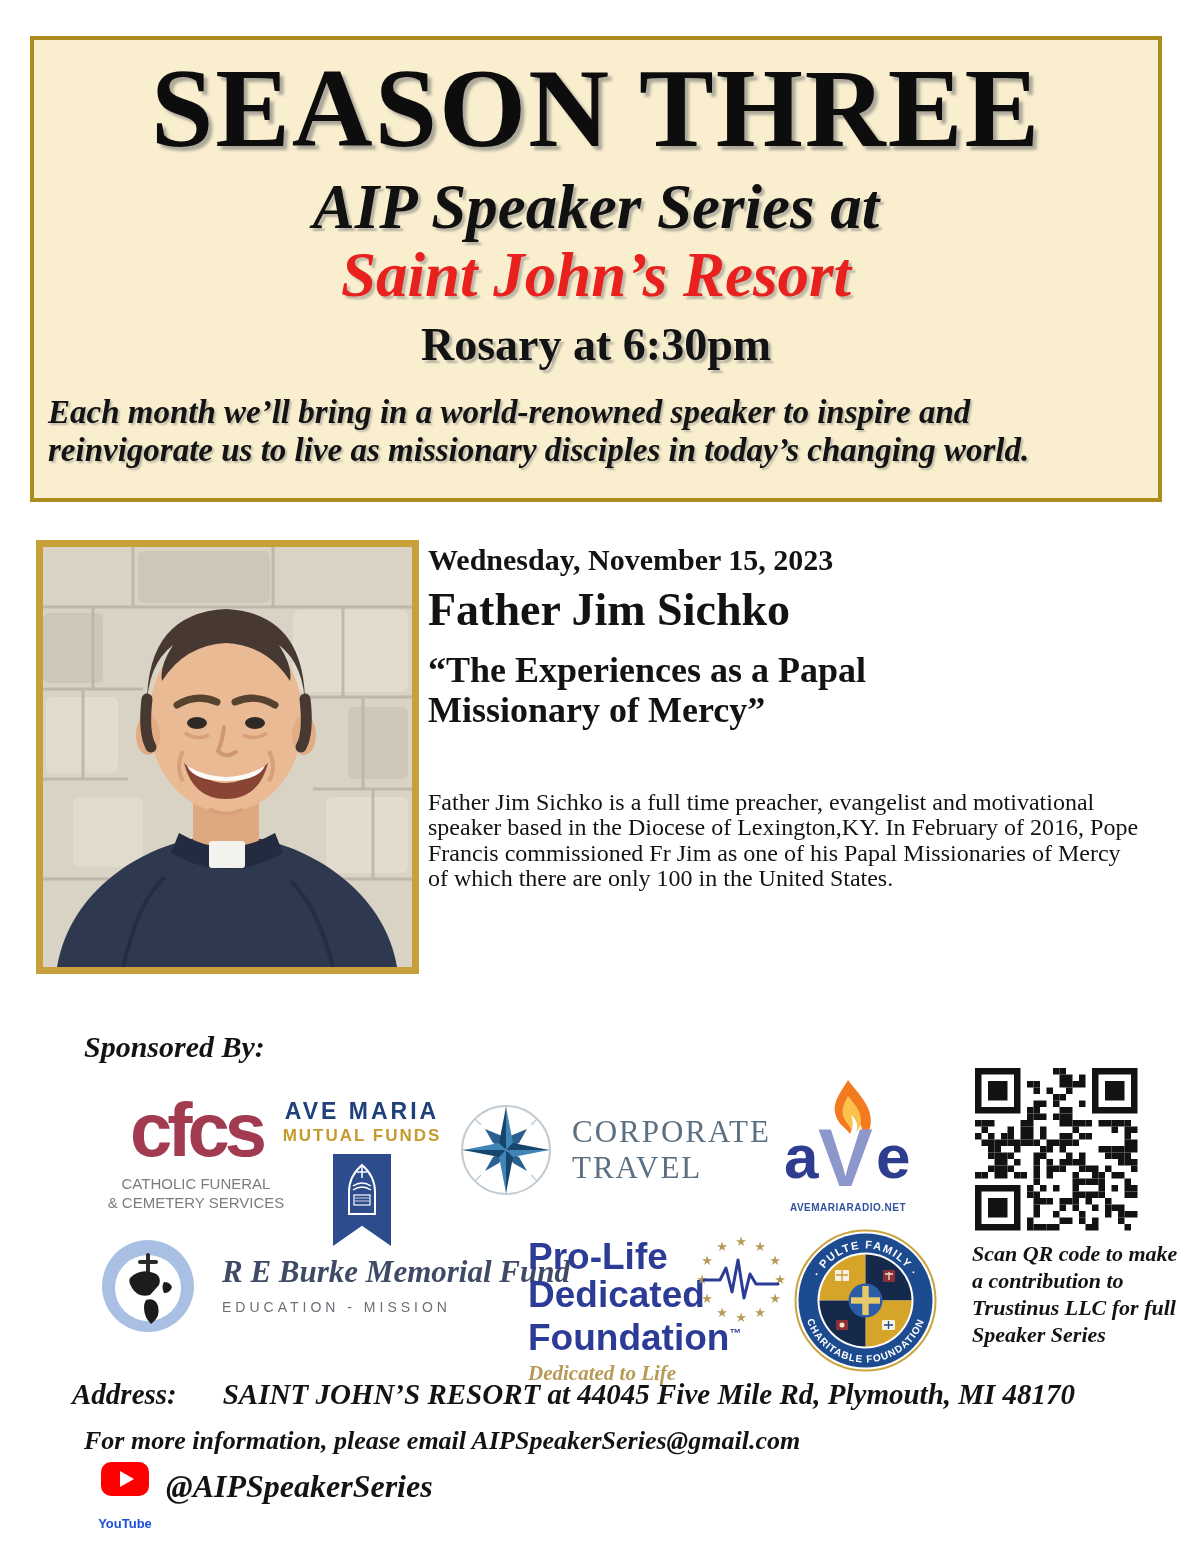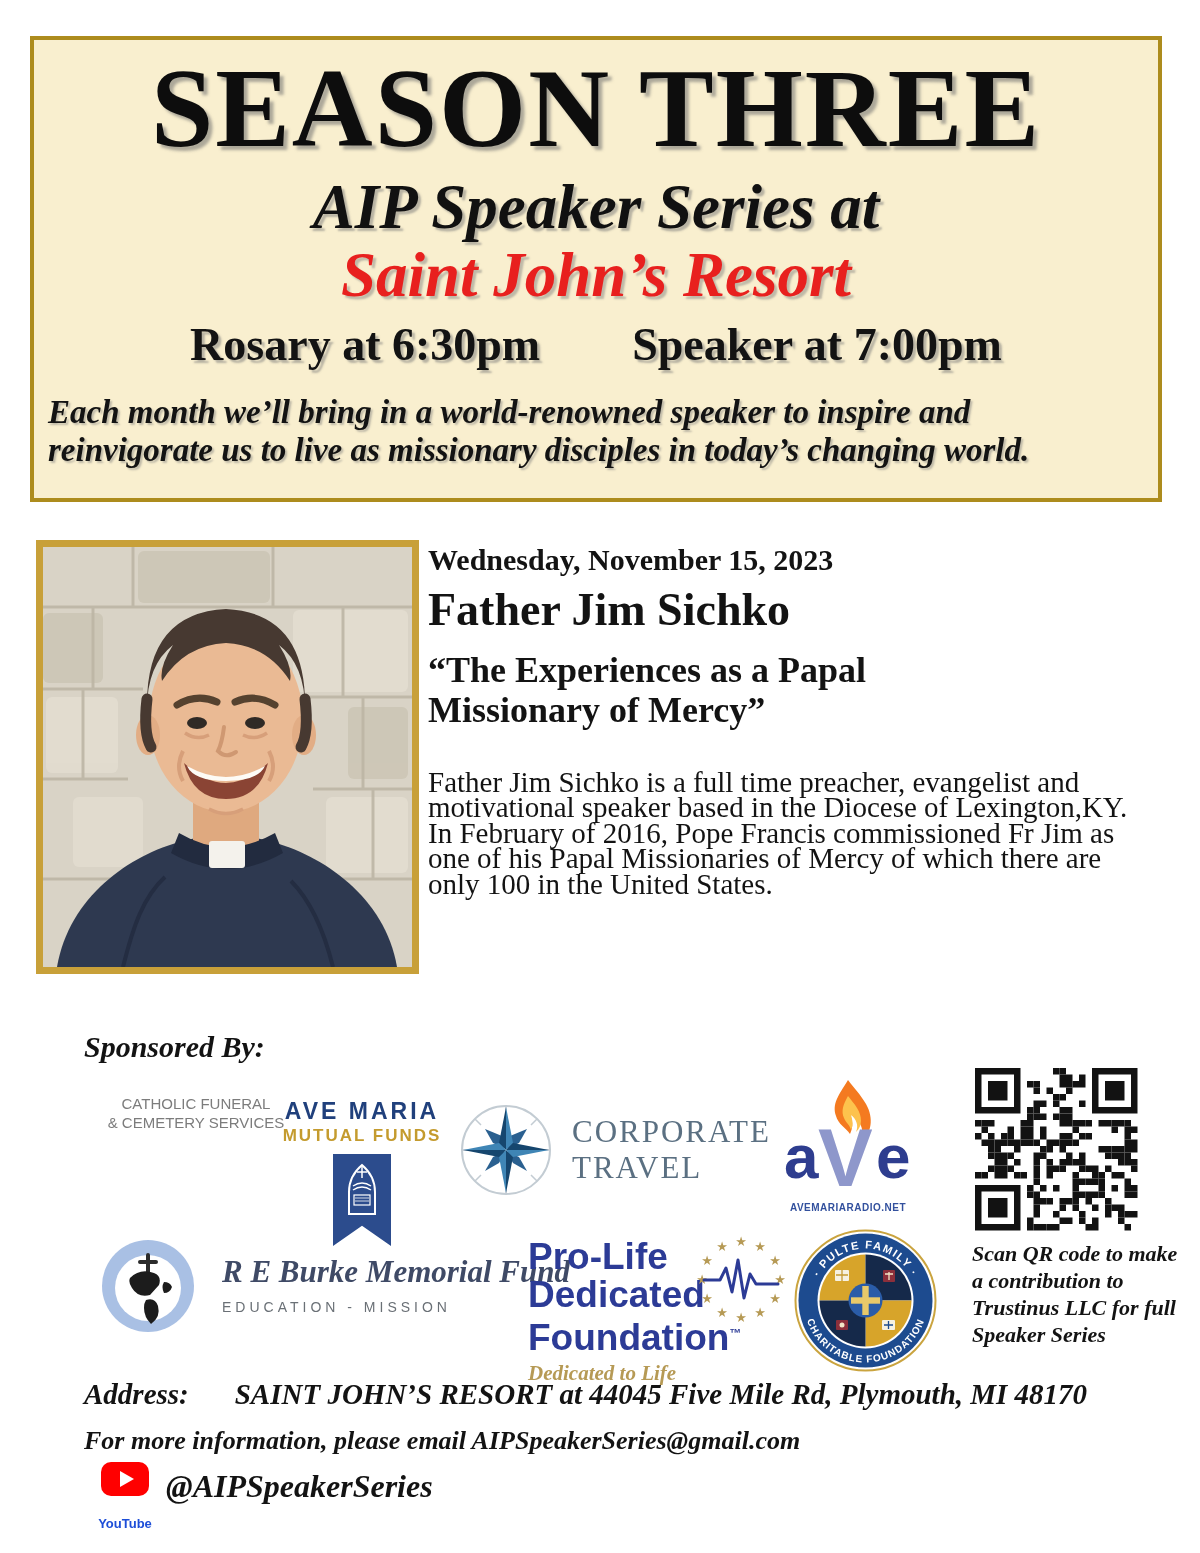--- a/index.html
+++ b/index.html
@@ -22,21 +22,21 @@
 
   
   .photo-frame{position:absolute;left:36px;top:540px;width:383px;height:434px;box-sizing:border-box;
                border:7px solid #c8a039;background:#d9d3c6;overflow:hidden;}
 
   
   .event-col{position:absolute;left:428px;top:544px;width:718px;}
   .event-date{font-size:30px;font-weight:bold;line-height:1.05;}
   .event-name{font-size:46px;font-weight:bold;margin-top:10px;line-height:1.05;}
   .event-talk{font-size:36px;font-weight:bold;margin-top:16px;width:600px;line-height:40px;}
-  .event-bio{font-size:29px;margin-top:40px;line-height:25.5px;width:718px;}
+  .event-bio{font-size:24px;margin-top:60px;line-height:25.5px;width:718px;}
 
   
   .sponsored-by{position:absolute;left:84px;top:1030px;font-size:30px;font-weight:bold;font-style:italic;}
 
   .cfcs{position:absolute;left:104px;top:1090px;width:184px;text-align:center;}
   .cfcs-word{font-family:"Liberation Sans",sans-serif;font-size:76px;line-height:80px;font-weight:bold;
              color:#a23a50;letter-spacing:-5px;}
   .cfcs-cap{font-family:"Liberation Sans",sans-serif;font-size:15px;line-height:19px;color:#7c7c7c;margin-top:4px;}
 
   .amf{position:absolute;left:268px;top:1098px;width:188px;text-align:center;font-family:"Liberation Sans",sans-serif;}
@@ -67,42 +67,41 @@
   .pl-stars{position:absolute;left:158px;top:-4px;}
   .pl-tag{font-family:"Liberation Serif",serif;font-size:21px;font-style:italic;font-weight:bold;
           color:#b69a55;margin-top:4px;}
 
   .pulte{position:absolute;left:793px;top:1228px;}
 
   .qr-caption{position:absolute;left:972px;top:1240px;width:206px;font-size:22px;font-weight:bold;
               font-style:italic;line-height:27px;}
 
   
-  .addr-row{position:absolute;left:84px;top:1378px;display:flex;gap:46px;font-size:29px;
+  .addr-row{position:absolute;left:72px;top:1378px;display:flex;gap:46px;font-size:29px;
             font-weight:bold;font-style:italic;}
   .contact-row{position:absolute;left:84px;top:1426px;font-size:26px;font-weight:bold;font-style:italic;}
   .yt{position:absolute;left:90px;top:1462px;width:70px;text-align:center;}
   .yt-icon{position:relative;width:48px;height:34px;background:#ff0000;border-radius:10px;margin:0 auto;}
   .yt-tri{position:absolute;left:19px;top:9px;width:0;height:0;border-left:14px solid #ffffff;
           border-top:8px solid transparent;border-bottom:8px solid transparent;}
   .yt-label{font-family:"Liberation Sans",sans-serif;font-size:13px;font-weight:bold;margin-top:20px;color:#1d4ed8;}
   .yt-handle{position:absolute;left:166px;top:1468px;font-size:32px;font-weight:bold;font-style:italic;}
 </style>
 </head>
 <body>
 
 <div class="page">
 
   <div class="banner">
     <div class="banner-title">SEASON THREE</div>
     <div class="banner-sub">AIP Speaker Series at</div>
     <div class="banner-venue">Saint John’s Resort</div>
     <div class="banner-times">
       <span>Rosary at 6:30pm</span>
-      <span>Speaker at 7:00pm</span>
     </div>
     <div class="banner-desc">Each month we’ll bring in a world-renowned speaker to inspire and reinvigorate us to live as missionary disciples in today’s changing world.</div>
   </div>
 
   <div class="photo-frame">
     <svg width="369" height="420" viewBox="0 0 369 420">
       <rect width="369" height="420" fill="#d9d3c6"></rect>
       <g fill="#e3ddd0" opacity="0.85">
         <rect x="250" y="63" width="115" height="82" rx="6"></rect>
         <rect x="3" y="150" width="72" height="76" rx="6"></rect>
@@ -154,20 +153,21 @@
   <div class="event-col">
     <div class="event-date">Wednesday, November 15, 2023</div>
     <div class="event-name">Father Jim Sichko</div>
     <div class="event-talk">“The Experiences as a Papal Missionary of Mercy”</div>
     <div class="event-bio">Father Jim Sichko is a full time preacher, evangelist and motivational speaker based in the Diocese of Lexington,KY.  In February of 2016, Pope Francis commissioned Fr Jim as one of his Papal Missionaries of Mercy of which there are only 100 in the United States.</div>
   </div>
 
   <div class="sponsored-by">Sponsored By:</div>
 
   <div class="cfcs">
+    <div class="cfcs-word">cfcs</div>
     <div class="cfcs-cap">
       <div>CATHOLIC FUNERAL</div>
       <div>&amp; CEMETERY SERVICES</div>
     </div>
   </div>
 
   <div class="amf">
     <div class="amf-1">AVE MARIA</div>
     <div class="amf-2">MUTUAL FUNDS</div>
     <div class="amf-pennant">

